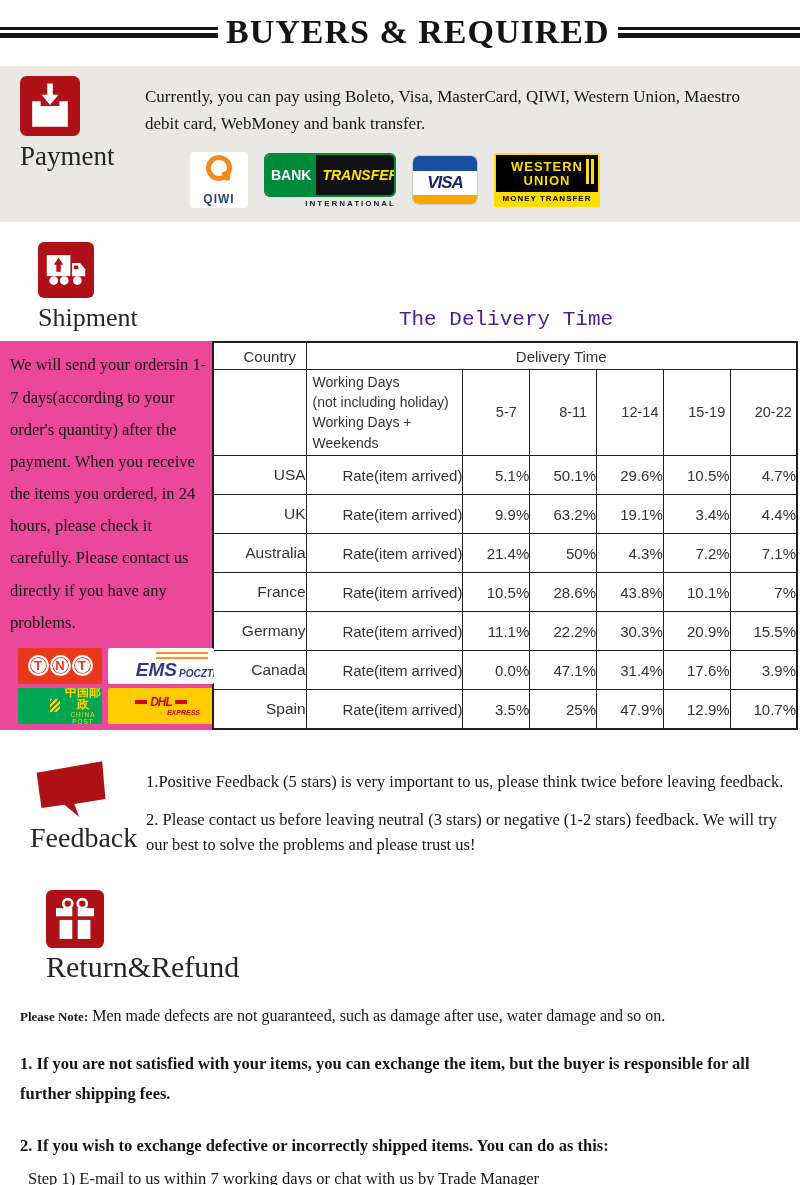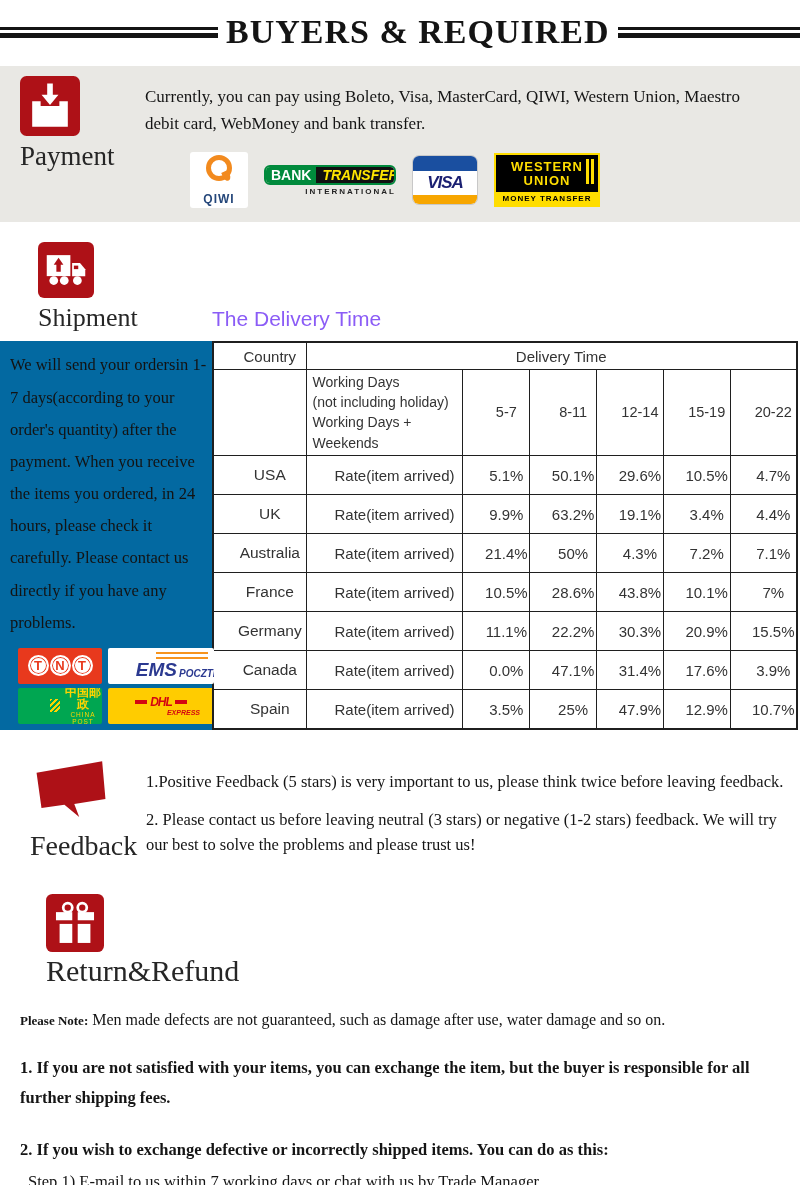--- a/index.html
+++ b/index.html
@@ -30,21 +30,21 @@
   .logo-qiwi { width:58px; height:56px; background:#fff; border-radius:3px;
                display:flex; flex-direction:column; align-items:center; justify-content:center;
                font-family:"Liberation Sans",sans-serif;gap:7px; }
   .qiwi-ring { width:26px; height:26px; border:5px solid #f28a1e; border-radius:50%;
                position:relative; }
   .qiwi-ring::after { content:""; position:absolute; right:-3px; bottom:-5px; width:7px; height:10px;
                background:#f28a1e; border-radius:0 0 70% 70%; transform:rotate(-25deg); }
   .qiwi-word { margin-top:4px; font-size:12px; font-weight:bold; color:#25477a; letter-spacing:1px; }
 
   .logo-bank { width:132px; font-family:"Liberation Sans",sans-serif; }
-  .bank-row { display:flex; border:2px solid #008a3c; border-radius:6px; overflow:hidden; height:20px; }
+  .bank-row { display:flex; border:2px solid #008a3c; border-radius:6px; overflow:hidden; height:44px; }
   .bank-l { background:#008a3c; color:#fff; font-weight:bold; font-size:14px;
             display:flex; align-items:center; padding:0 5px; }
   .bank-r { background:#111; color:#ffe600; font-weight:bold; font-style:italic; font-size:14px;
             display:flex; align-items:center; padding:0 6px; flex:1; justify-content:center; }
   .bank-sub { text-align:right; font-size:8px; letter-spacing:2px; color:#222; margin-top:2px;
               font-weight:bold; }
 
   .logo-visa { width:66px; height:50px; border:1px solid #c8c8c8; border-radius:7px; background:#fff;
                display:flex; flex-direction:column; overflow:hidden; font-family:"Liberation Sans",sans-serif; }
   .visa-top { height:15px; background:#1a4fa0; }
@@ -58,24 +58,24 @@
             display:flex; align-items:center; justify-content:center; text-align:center;
             position:relative; letter-spacing:1px; }
   .wu-top::after { content:""; position:absolute; right:4px; top:4px; bottom:8px; width:8px;
             background:linear-gradient(90deg,#ffdd00 0 3px, transparent 3px 5px, #ffdd00 5px 8px); }
   .wu-bot { height:13px; background:#ffdd00; color:#000; font-weight:bold; font-size:8px;
             display:flex; align-items:center; justify-content:center; letter-spacing:1px; }
 
   
   .ship-head { display:flex; align-items:flex-end; margin-top:20px; }
   .ship-head-left { width:212px; flex-shrink:0; padding-left:38px; }
-  .ship-title { flex:1; text-align:left; font-family:Liberation Sans, sans-serif;
-                font-size:21px; color:#8b5cf6; padding-bottom:2px; }
+  .ship-title { flex:1; text-align:center; font-family:Liberation Mono, monospace;
+                font-size:21px; color:#4c1d95; padding-bottom:2px; }
   .ship-body { display:flex; margin-top:8px; align-items:stretch; }
-  .ship-note-col { width:212px; flex-shrink:0; background:#0369a1; padding:8px 4px 6px 10px; }
+  .ship-note-col { width:212px; flex-shrink:0; background:#ec4899; padding:8px 4px 6px 10px; }
   .ship-note { font-size:16.5px; line-height:1.95; color:#131313; }
   .carrier-grid { display:grid; grid-template-columns:84px 106px; gap:4px 6px; margin-top:9px; padding-left:8px; }
   .carrier { height:36px; border-radius:2px; overflow:hidden; font-family:"Liberation Sans",sans-serif; }
 
   .logo-tnt { background:#e8391d; display:flex; align-items:center; justify-content:center; gap:1px; }
   .tnt-circle { width:21px; height:21px; background:#fff; border-radius:50%; color:#e8391d;
                 font-weight:bold; font-size:13px; display:flex; align-items:center; justify-content:center;
                 border:2px solid #fff; box-shadow:0 0 0 1px #e8391d inset; }
   .logo-ems { background:#fff; position:relative; display:flex; align-items:flex-end;
               justify-content:center; padding-bottom:5px;padding-left:40px; }
@@ -95,27 +95,27 @@
   .dhl-main { color:#d40511; font-weight:bold; font-style:italic; font-size:12px; letter-spacing:-1px; line-height:1; }
   .dhl-sub { color:#d40511; font-style:italic; font-size:7px; font-weight:bold; margin-top:1px; align-self:flex-end; margin-right:14px; }
 
   table.dtable { border-collapse:collapse; border:2px solid #1f1f1f; width:586px;
                  font-family:"Liberation Sans",sans-serif; color:#333; table-layout:fixed; }
   .dtable th, .dtable td { border:1px solid #1f1f1f; font-weight:normal;padding-left:20px; }
   .col-country { width:92px; } .col-wd { width:155px; } .col-r { width:66px; }
   .dtable .hrow1 th { height:27px; font-size:15px; text-align:center; }
   .dtable .hrow2 th { height:64px; font-size:14.5px; text-align:center; }
   .dtable .hrow2 th.wd-cell { text-align:left; padding:2px 2px 2px 6px; line-height:1.45; font-size:14px; }
-  .dtable tbody td { height:29px; font-size:15px; text-align:center; }
+  .dtable tbody td { height:29px; font-size:15px; text-align:right; }
   .dtable tbody td.country { font-size:15.5px; }
 
   
   .feedback { display:flex; margin-top:28px; }
   .fb-left { width:146px; flex-shrink:0; padding-left:30px; }
-  .fb-left .sec-label { margin-top:8px; }
+  .fb-left .sec-label { margin-top:0; }
   .fb-right { flex:1; padding:12px 16px 0 0; }
   .fb-p1 { font-size:16.5px; line-height:1.45; }
   .fb-p2 { font-size:16.5px; line-height:1.55; margin-top:13px; }
 
   
   .returns { margin-top:32px; padding:0 16px 0 20px; }
   .ret-head { padding-left:26px; }
   .ret-label { font-size:30px; color:#262626; margin-top:2px; }
   .ret-note { font-size:16px; margin-top:20px; line-height:1.5; }
   .ret-note b { font-size:13px; }

